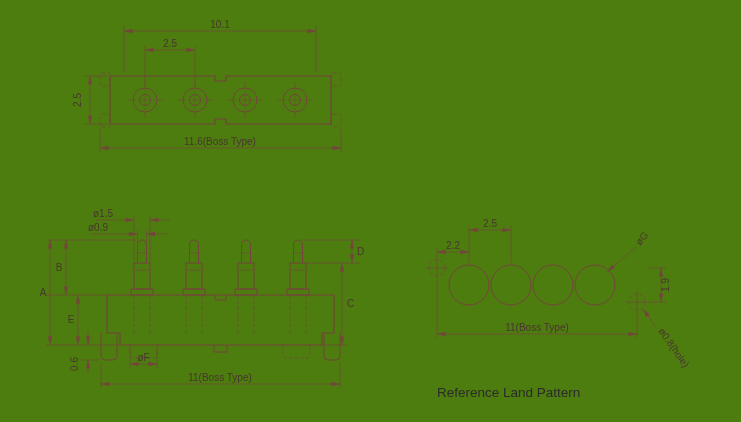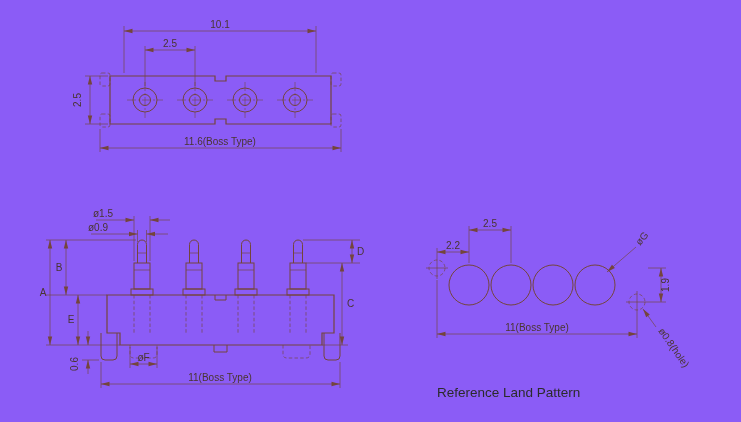--- a/index.html
+++ b/index.html
@@ -1,16 +1,16 @@
 <!DOCTYPE html>
 <html><head>
 <meta charset="utf-8">
 <style>
   html,body{margin:0;padding:0;background:#ffffff;width:741px;height:422px;overflow:hidden;}
-  .stage{position:relative;width:741px;height:422px;background:#8b5cf6;}
+  .stage{position:relative;width:741px;height:422px;background:#4d7c0f;}
   svg text{font-family:"Liberation Sans","DejaVu Sans",sans-serif;}
   .ol{stroke:#74453c;stroke-width:1.2;fill:none;stroke-linejoin:miter;}
   .ol2{stroke:#74453c;stroke-width:1;fill:none;}
   .thin{stroke:#74453c;stroke-width:0.65;fill:none;}
   .dash{stroke-dasharray:3.5 2.2;}
   .cl{stroke:#74453c;stroke-width:0.55;fill:none;stroke-dasharray:9 2 2 2;}
   .dt{font-size:10px;fill:#4a352f;text-anchor:middle;}
   .dts{text-anchor:start;}
   .tt{font-size:13.5px;fill:#2b2b2b;text-anchor:start;}
 </style>

